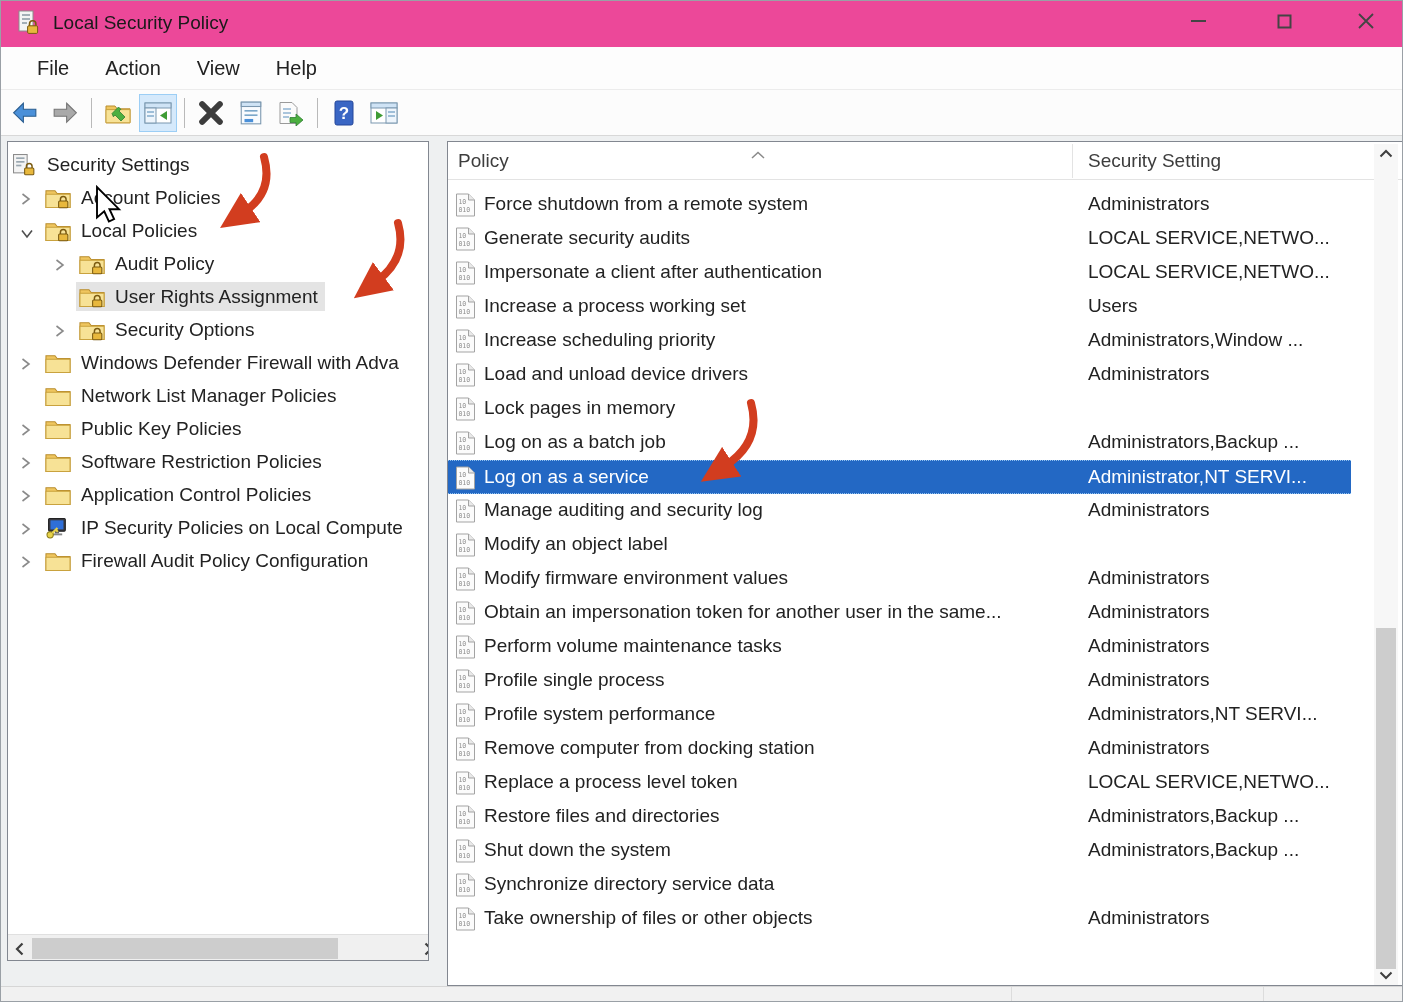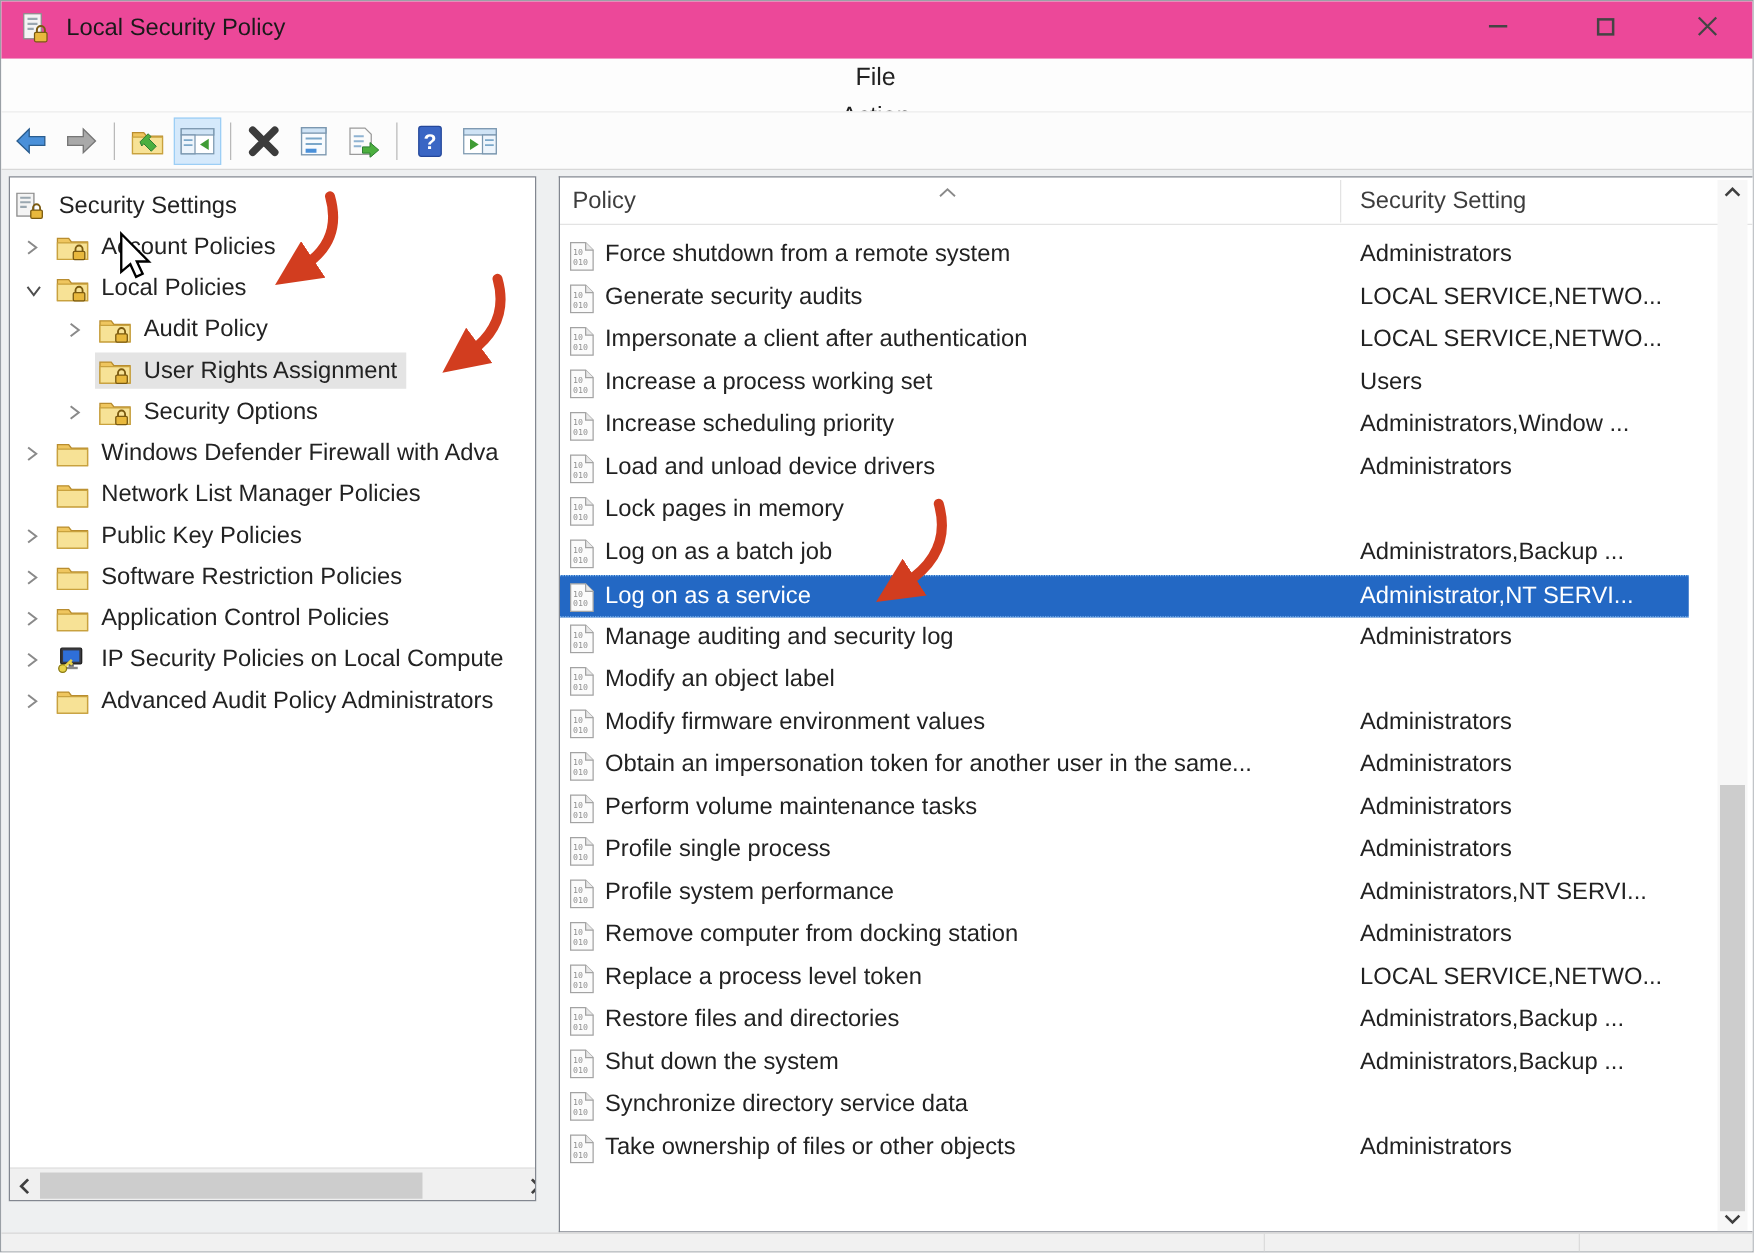--- a/index.html
+++ b/index.html
@@ -99,21 +99,21 @@
           <rect x="1.5" y="1.5" width="12" height="12" fill="none" stroke="#444" stroke-width="2"></rect>
         </svg>
     </div>
     <div class="wctl wc-close">
       <svg width="16" height="16" viewBox="0 0 16 16">
           <path d="M1 1 L15 15 M15 1 L1 15" stroke="#444" stroke-width="1.8"></path>
         </svg>
     </div>
   </div>
 
-  <div class="menubar" id="menubar" style="padding-left:10px;flex-direction:column;">
+  <div class="menubar" id="menubar" style="padding-left:24px;">
       <span class="menu-item">File</span>
       <span class="menu-item">Action</span>
       <span class="menu-item">View</span>
       <span class="menu-item">Help</span>
     </div>
 
   <div class="toolbar">
     <div class="tbtn">
       <svg width="26" height="24" viewBox="0 0 24 22">
         <path d="M10.5 2 L1.5 10.8 L10.5 19.5 V14 H22 V7.6 H10.5 Z" fill="#4a90d9" stroke="#2a5d8f"></path>
@@ -344,21 +344,21 @@
           </div>
           <div class="trow">
             <span class="chev" style="left: 12px;"><svg width="11" height="14" viewBox="0 0 11 14">
                 <path d="M2.5 2 L9 7 L2.5 12" fill="none" stroke="#8a8a8a" stroke-width="1.6"></path>
               </svg></span>
             <span class="chip" style="left: 34px;">
               <span class="ticon"><svg viewBox="0 0 26 21" width="28" height="22">
                   <path d="M1.5 3.5 h8.6 l2.1 2.8 h12.3 v13.2 h-23 z" fill="#efc65f" stroke="#b98d2f"></path>
                   <path d="M1.5 7 h23 v12.5 h-23 z" fill="#f7e296" stroke="#c9a23e"></path>
                 </svg></span>
-              <span class="tlabel">Advanced Audit Policy Administrators</span>
+              <span class="tlabel">Firewall Audit Policy Configuration</span>
             </span>
           </div>
         </div>
       <div class="hscroll">
         <div class="hbtn left">
           <svg width="9" height="14" viewBox="0 0 9 14">
               <path d="M7.5 1.5 L2 7 L7.5 12.5" fill="none" stroke="#3f3f3f" stroke-width="2.2"></path>
             </svg>
         </div>
         <div class="hthumb"></div>

